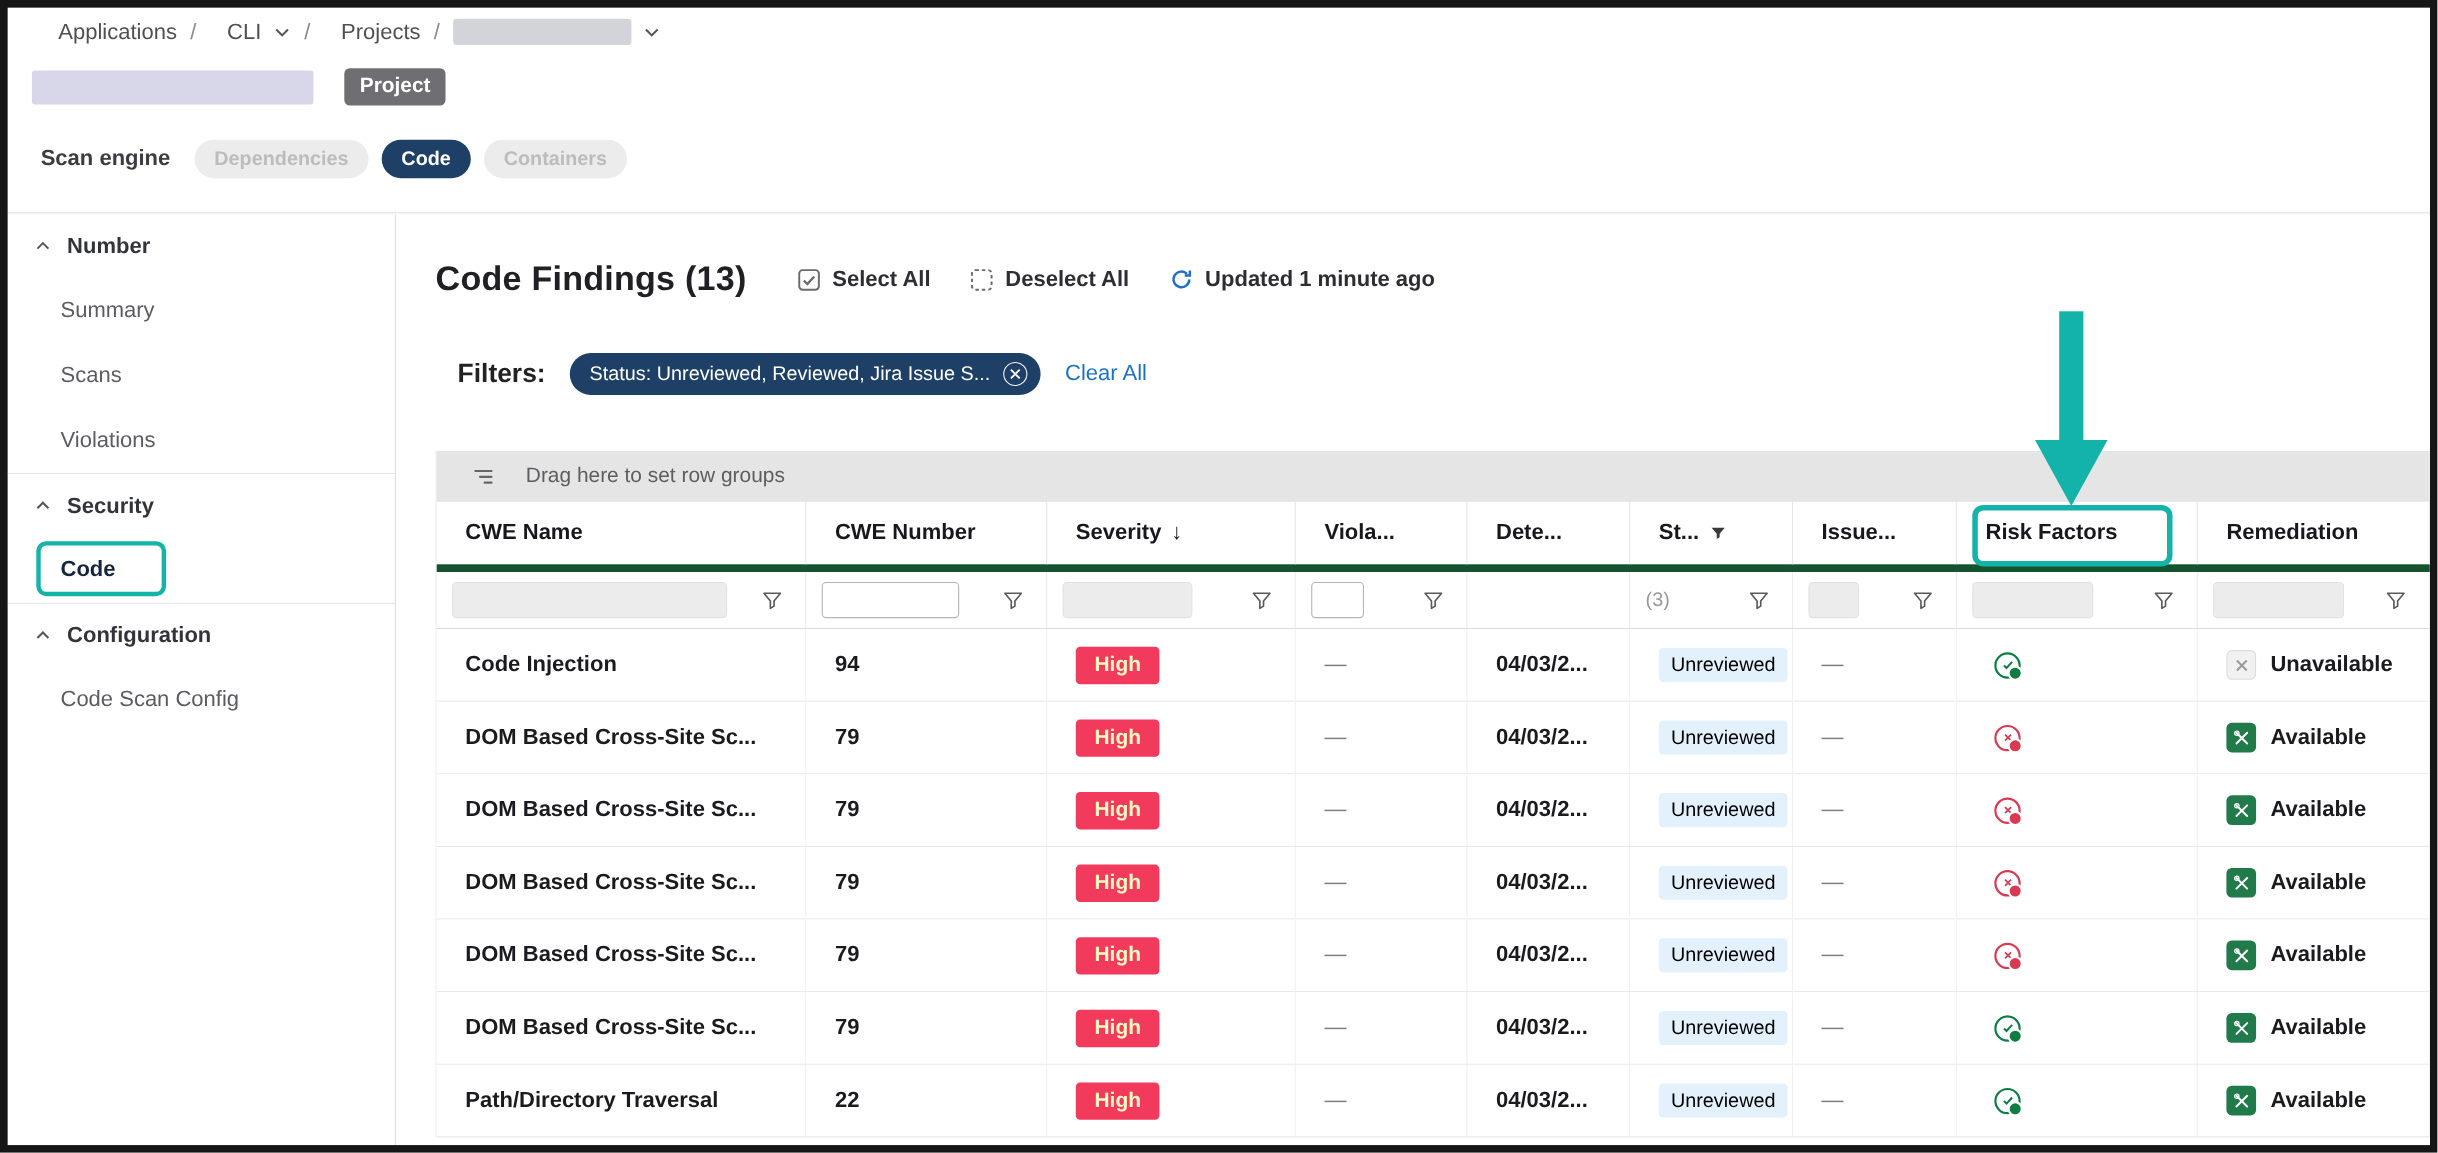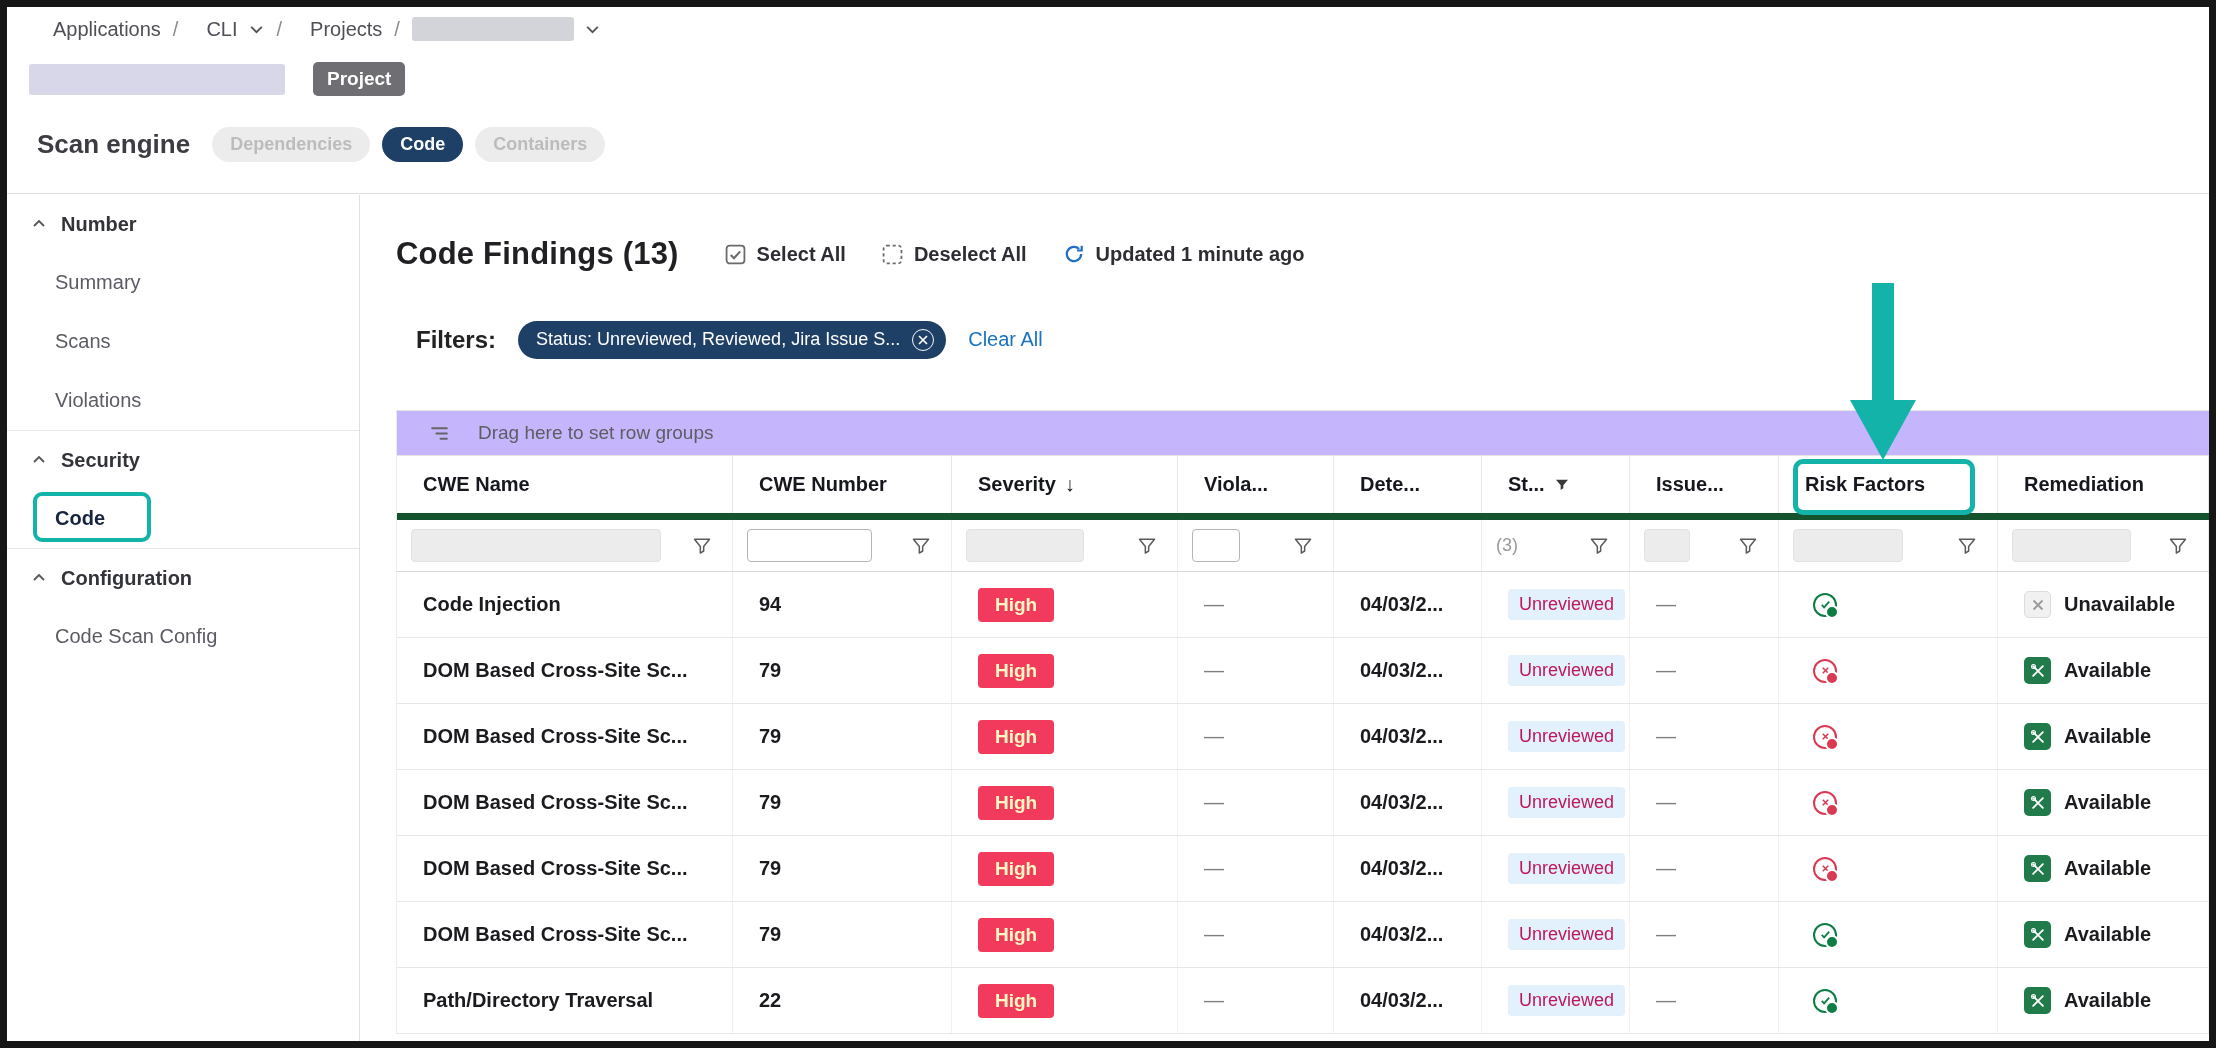--- a/index.html
+++ b/index.html
@@ -11,21 +11,21 @@
   .topbar { position:absolute; left:0; top:0; right:0; height:187px; background:#fff; border-bottom:1px solid #e2e2e2; }
   .breadcrumb { position:absolute; left:30px; top:10px; display:flex; align-items:center; gap:12px; font-size:20px; color:#4f4f55; }
   .breadcrumb .sep { color:#8b8b90; }
   .crumb { cursor:pointer;margin-left:16px; }
   .chev-down { width:17px; height:17px; margin-left:-2px; }
   .redact-sm { display:inline-block; width:162px; height:24px; background:#d3d3da; border-radius:3px; }
   .title-row { position:absolute; left:22px; top:55px; display:flex; align-items:center; gap:28px; }
   .redact-lg { display:inline-block; width:256px; height:31px; background:#d8d7e9; border-radius:3px; }
   .badge-project { background:#6e6e73; color:#fff; font-weight:700; font-size:19px; padding:6px 14px; border-radius:5px; }
   .engine-row { position:absolute; left:30px; top:120px; display:flex; align-items:center; gap:12px; }
-  .engine-label { font-size:26px; font-weight:700; color:#3c3c42; margin-right:10px; }
+  .engine-label { font-size:20px; font-weight:700; color:#3c3c42; margin-right:10px; }
   .pill { font-size:18px; font-weight:600; padding:7px 18px; border-radius:18px; cursor:pointer; }
   .pill.inactive { background:#ececec; color:#bcbcbe; }
   .pill.active { background:#1f4066; color:#fff; }
 
   
   .sidebar { position:absolute; left:0; top:188px; bottom:0; width:353px; background:#fff; border-right:1px solid #e0e0e0; }
   .side-section-header { height:58px; display:flex; align-items:center; gap:14px; padding-left:24px; font-size:20px; font-weight:700; color:#33343a; cursor:pointer; }
   .side-item { height:59px; display:flex; align-items:center; padding-left:48px; font-size:20px; color:#5b5b63; cursor:pointer; }
   .side-item.selected { font-weight:700; color:#17243f; }
   .side-divider { border-top:1px solid #e6e6e6; height:0; }
@@ -41,39 +41,39 @@
 
   .filters-bar { position:absolute; left:35px; top:126px; height:37px; display:flex; align-items:center; gap:22px; }
   .filters-label { font-size:24px; color:#222; font-weight:600;margin-left:20px; }
   .chip { display:flex; align-items:center; gap:12px; background:#1f4066; color:#fff; font-size:18px; border-radius:19px; padding:8px 12px 8px 18px; cursor:pointer; }
   .chip-x { width:22px; height:22px; border:1.6px solid rgba(255,255,255,.95); border-radius:50%; display:flex; align-items:center; justify-content:center; cursor:pointer; }
   .clear-all { font-size:20px; color:#1a73c0; font-weight:500; cursor:pointer; text-decoration:none; }
 
   
   .table { position:absolute; left:35px; top:215px; right:0; border-top:1px solid #e4e4e4; border-left:1px solid #ececec; background:#fff; }
   .grid { display:grid; grid-template-columns:336px 219px 226px 156px 148px 148px 149px 219px minmax(160px,1fr); }
-  .group-bar { height:45px; background:#c4b5fd; border-bottom:1px solid #e4e4e4; display:flex; align-items:center; gap:28px; padding-left:32px; font-size:19px; color:#5d5d62; }
+  .group-bar { height:45px; background:#e5e5e5; border-bottom:1px solid #e4e4e4; display:flex; align-items:center; gap:28px; padding-left:32px; font-size:19px; color:#5d5d62; }
   .hrow { height:64px; border-bottom:7px solid #14532d; }
   .hcell { display:flex; align-items:center; gap:9px; padding-left:26px; border-right:1px solid #e6e6e6; font-size:20px; font-weight:700; color:#17181d; cursor:pointer; }
   .sort-arrow { font-size:20px; font-weight:700; color:#1b1b1b; }
   .frow { height:52px; border-bottom:1px solid #d9d9d9; }
   .fcell { display:flex; align-items:center; justify-content:space-between; padding:0 20px 0 14px; border-right:1px solid #ececec; }
   .fin { height:33px; border-radius:4px; font-size:17px; padding:0 8px; outline:none; }
   .fin.filled { background:#ececec; border:1px solid #e2e2e2; }
   .fin.outlined { background:#fff; border:1px solid #b5b5b5; }
   .fcount { font-size:18px; color:#9a9a9a; }
   .funnel { width:20px; height:20px; flex:0 0 auto; cursor:pointer; }
   .funnel-header { width:16px; height:16px; }
 
   .trow { height:66px; border-bottom:1px solid #e7e7e7; background:#fff; cursor:pointer; }
   .cell { display:flex; align-items:center; padding-left:26px; border-right:1px solid #f1f1f1; font-size:20px; color:#222; overflow:hidden; white-space:nowrap; }
   .cell.name, .cell.num, .cell.date { font-weight:700; color:#1b1b1f; }
   .cell.dash { color:#7d7d82; }
   .sev { background:#f23a5c; color:#fef9c3; font-weight:700; font-size:19px; padding:6px 17px; border-radius:4px;text-align:center; }
-  .status-pill { background:#e2f1fb; color:#be185d; font-size:18px; padding:5px 11px; border-radius:4px; }
+  .status-pill { background:#e2f1fb; color:#000000; font-size:18px; padding:5px 11px; border-radius:4px; }
   .rem-label { font-weight:700; color:#1b1b1f; margin-left:13px; }
   .rem-ic { width:27px; height:27px; border-radius:5px; display:inline-flex; align-items:center; justify-content:center; flex:0 0 auto; }
   .rem-ic.avail { background:#217a4a; }
   .rem-ic.unavail { background:#f1f1f1; border:1px solid #dcdcdc; }
   .risk { position:relative; width:24px; height:24px; border-radius:50%; display:inline-flex; align-items:center; justify-content:center; margin-left:8px; }
   .risk.green { border:2.5px solid #0e7d44; }
   .risk.red { border:2.5px solid #d93a53; }
   .risk::after { content:""; position:absolute; right:-4px; bottom:-4px; width:10px; height:10px; border-radius:50%; border:2px solid #fff; }
   .risk.green::after { background:#0e7d44; }
   .risk.red::after { background:#d93a53; }

